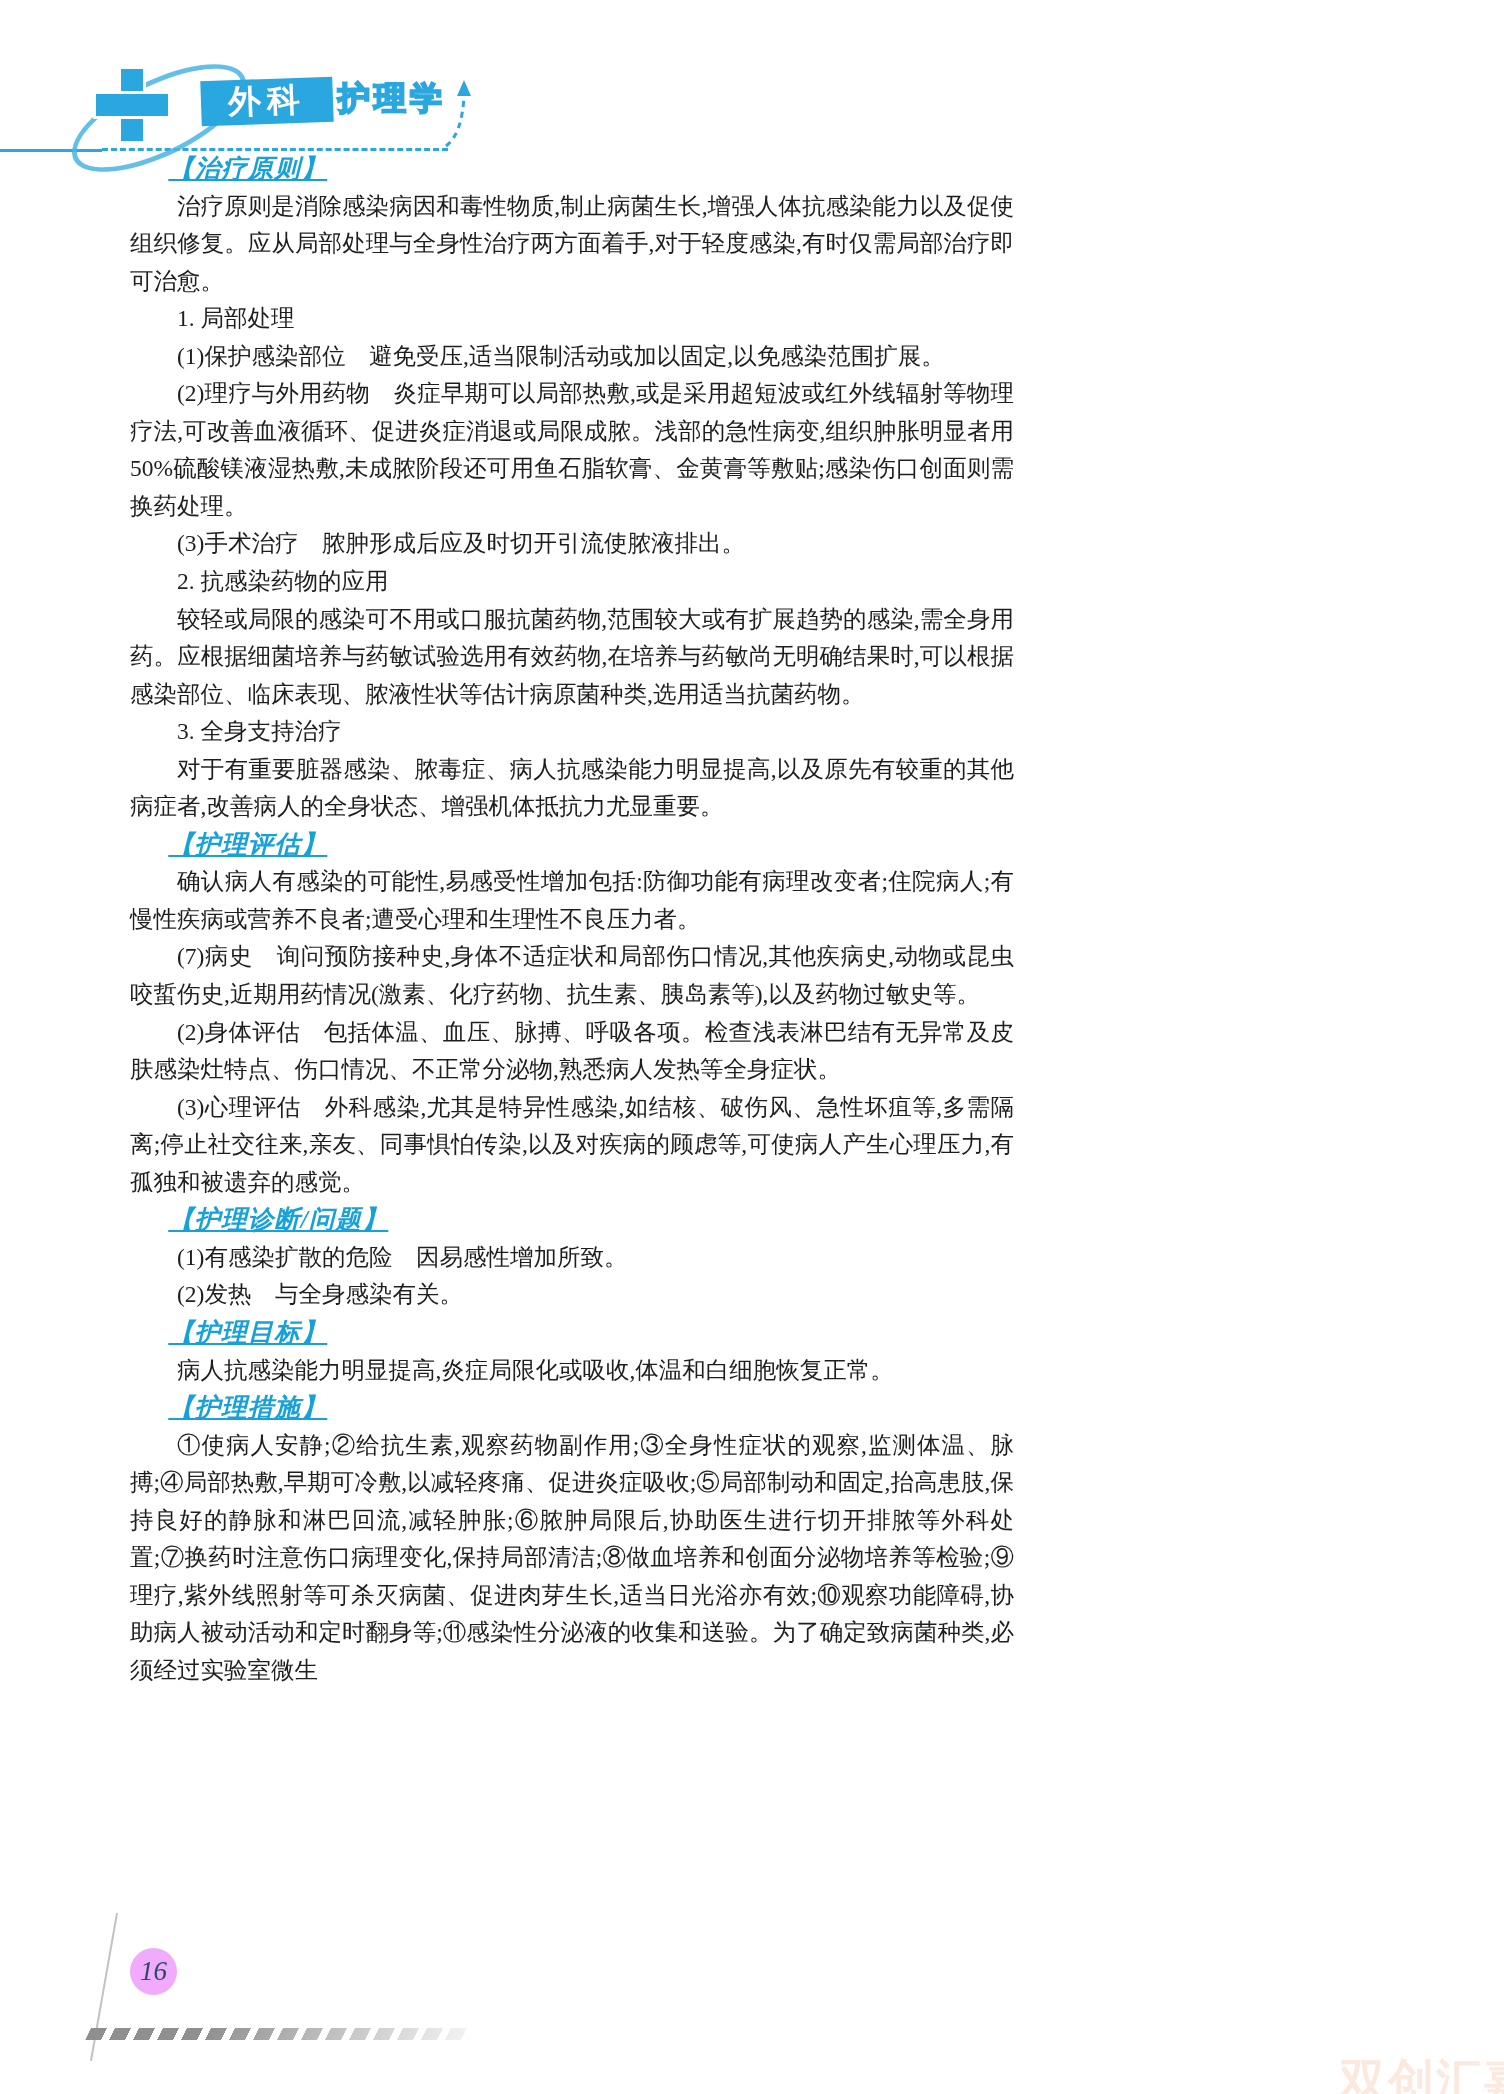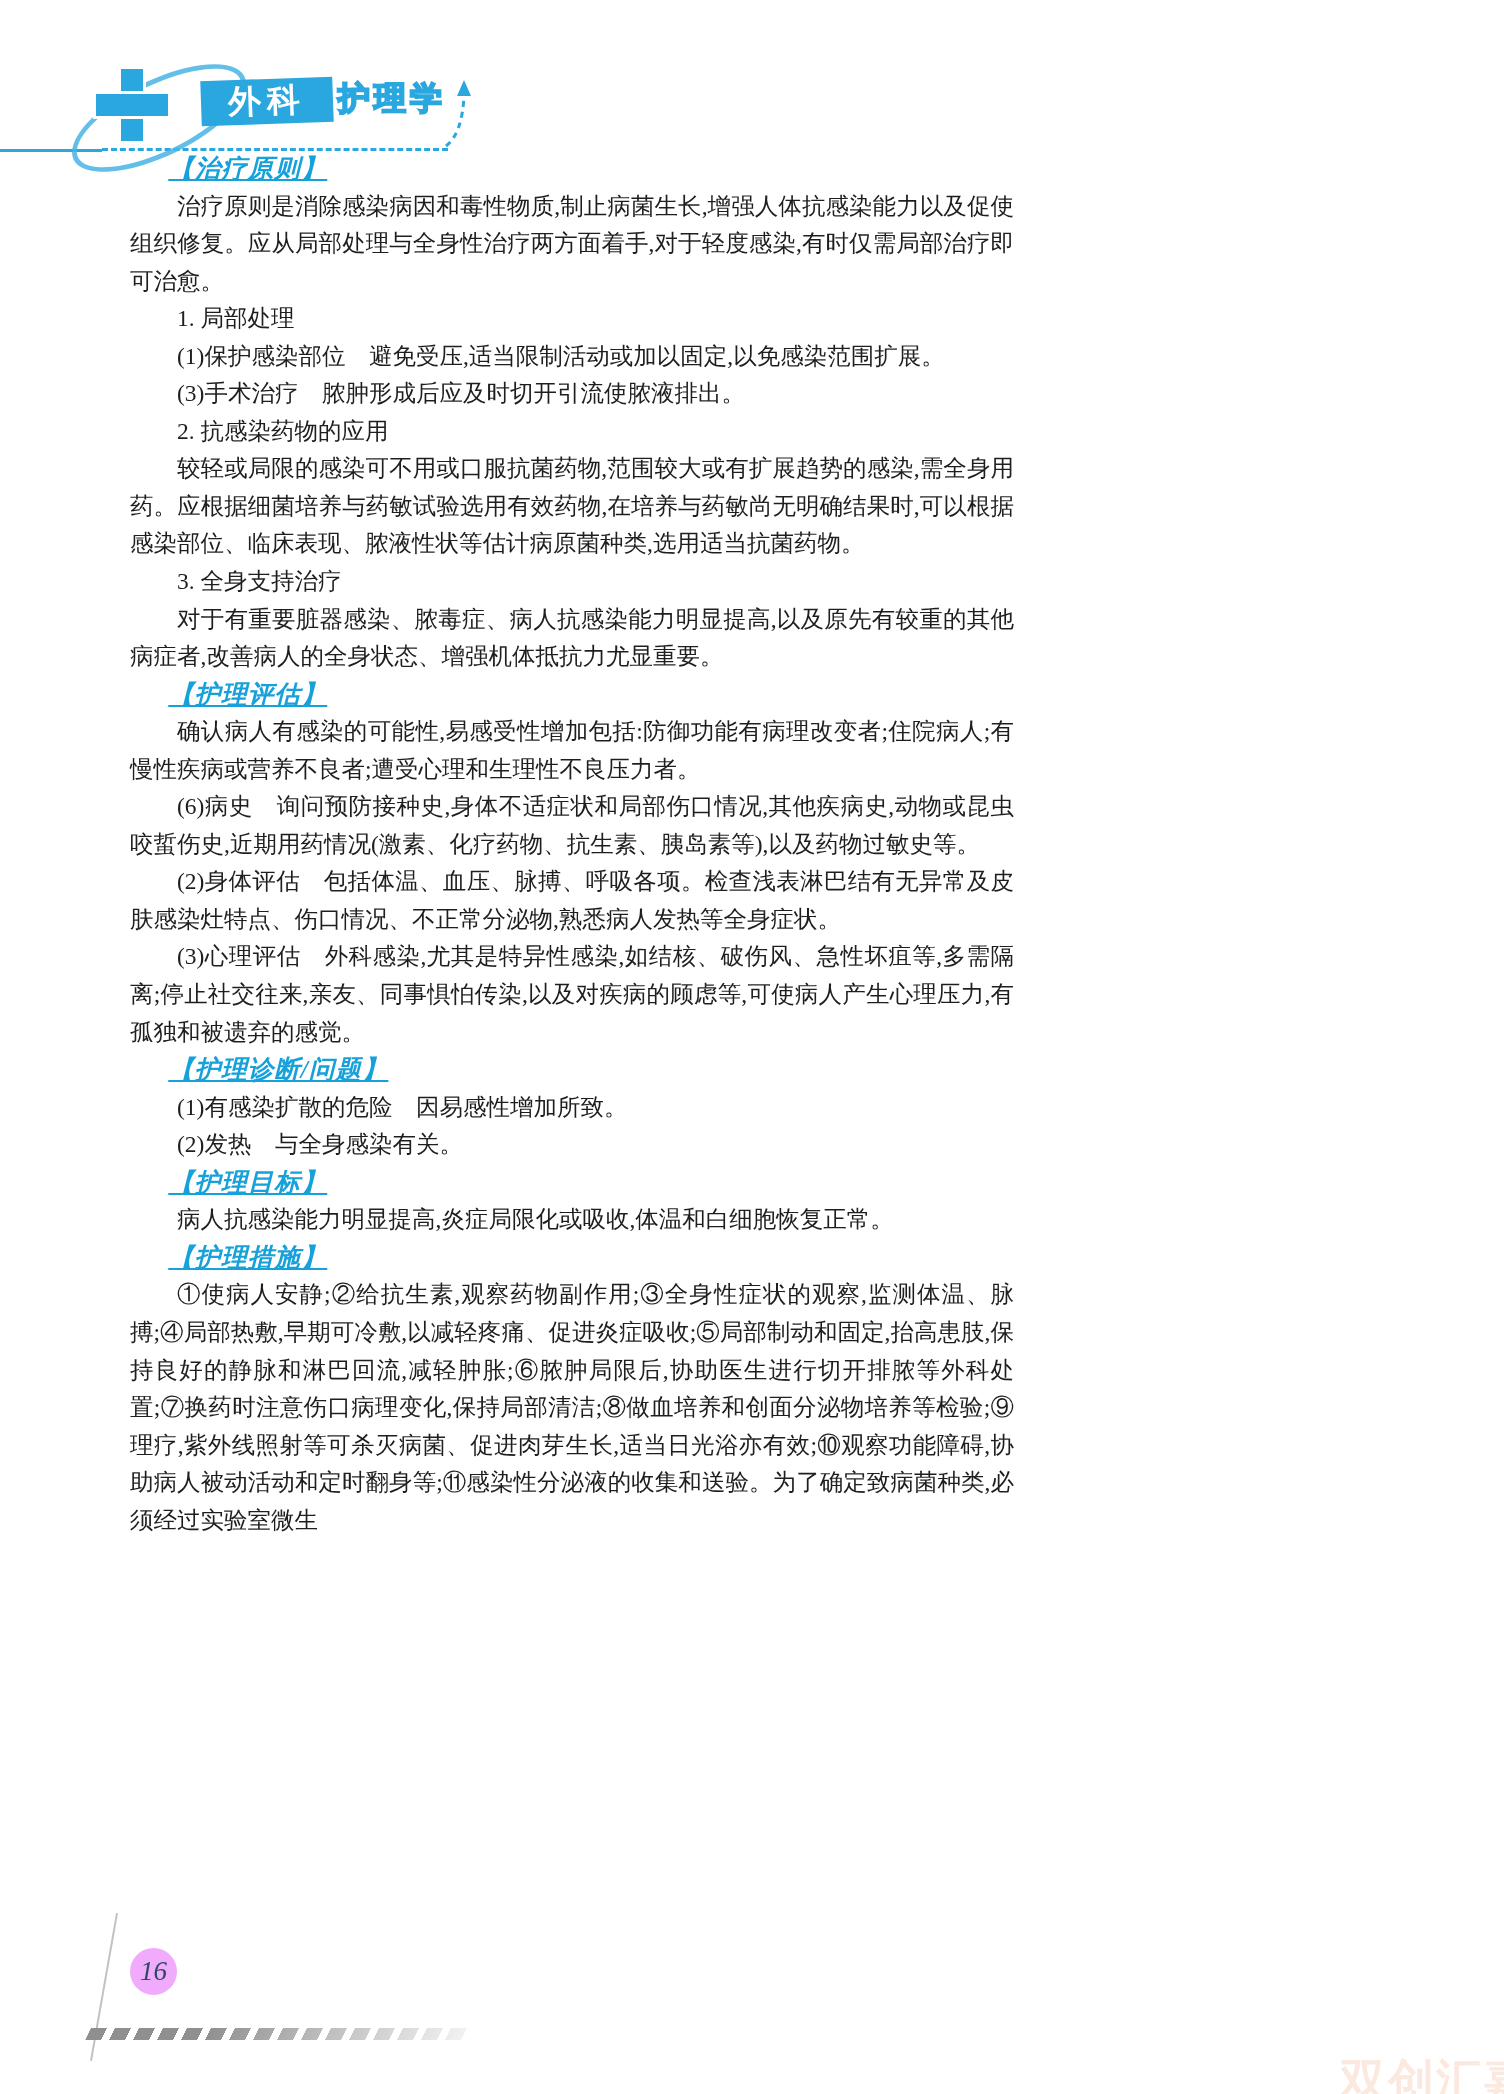--- a/index.html
+++ b/index.html
@@ -107,28 +107,29 @@
 <svg class="logo-arrow" width="42" height="72" viewBox="0 0 42 72">
   <path d="M6,68 Q22,56 24,18" fill="none" stroke="#2aa7de" stroke-width="3" stroke-dasharray="6 5"></path>
   <polygon points="24,2 17,18 31,18" fill="#2aa7de"></polygon>
 </svg>
 
 <div class="content">
     <h2>【治疗原则】</h2>
     <p>治疗原则是消除感染病因和毒性物质,制止病菌生长,增强人体抗感染能力以及促使组织修复。应从局部处理与全身性治疗两方面着手,对于轻度感染,有时仅需局部治疗即可治愈。</p>
     <p>1. 局部处理</p>
     <p>(1)保护感染部位　避免受压,适当限制活动或加以固定,以免感染范围扩展。</p>
+    <p>(2)理疗与外用药物　炎症早期可以局部热敷,或是采用超短波或红外线辐射等物理疗法,可改善血液循环、促进炎症消退或局限成脓。浅部的急性病变,组织肿胀明显者用50%硫酸镁液湿热敷,未成脓阶段还可用鱼石脂软膏、金黄膏等敷贴;感染伤口创面则需换药处理。</p>
     <p>(3)手术治疗　脓肿形成后应及时切开引流使脓液排出。</p>
     <p>2. 抗感染药物的应用</p>
     <p>较轻或局限的感染可不用或口服抗菌药物,范围较大或有扩展趋势的感染,需全身用药。应根据细菌培养与药敏试验选用有效药物,在培养与药敏尚无明确结果时,可以根据感染部位、临床表现、脓液性状等估计病原菌种类,选用适当抗菌药物。</p>
     <p>3. 全身支持治疗</p>
     <p>对于有重要脏器感染、脓毒症、病人抗感染能力明显提高,以及原先有较重的其他病症者,改善病人的全身状态、增强机体抵抗力尤显重要。</p>
     <h2>【护理评估】</h2>
     <p>确认病人有感染的可能性,易感受性增加包括:防御功能有病理改变者;住院病人;有慢性疾病或营养不良者;遭受心理和生理性不良压力者。</p>
-    <p>(6)病史　询问预防接种史,身体不适症状和局部伤口情况,其他疾病史,动物或昆虫咬蜇伤史,近期用药情况(激素、化疗药物、抗生素、胰岛素等),以及药物过敏史等。</p>
+    <p>(7)病史　询问预防接种史,身体不适症状和局部伤口情况,其他疾病史,动物或昆虫咬蜇伤史,近期用药情况(激素、化疗药物、抗生素、胰岛素等),以及药物过敏史等。</p>
     <p>(2)身体评估　包括体温、血压、脉搏、呼吸各项。检查浅表淋巴结有无异常及皮肤感染灶特点、伤口情况、不正常分泌物,熟悉病人发热等全身症状。</p>
     <p>(3)心理评估　外科感染,尤其是特异性感染,如结核、破伤风、急性坏疽等,多需隔离;停止社交往来,亲友、同事惧怕传染,以及对疾病的顾虑等,可使病人产生心理压力,有孤独和被遗弃的感觉。</p>
     <h2>【护理诊断/问题】</h2>
     <p>(1)有感染扩散的危险　因易感性增加所致。</p>
     <p>(2)发热　与全身感染有关。</p>
     <h2>【护理目标】</h2>
     <p>病人抗感染能力明显提高,炎症局限化或吸收,体温和白细胞恢复正常。</p>
     <h2>【护理措施】</h2>
     <p>①使病人安静;②给抗生素,观察药物副作用;③全身性症状的观察,监测体温、脉搏;④局部热敷,早期可冷敷,以减轻疼痛、促进炎症吸收;⑤局部制动和固定,抬高患肢,保持良好的静脉和淋巴回流,减轻肿胀;⑥脓肿局限后,协助医生进行切开排脓等外科处置;⑦换药时注意伤口病理变化,保持局部清洁;⑧做血培养和创面分泌物培养等检验;⑨理疗,紫外线照射等可杀灭病菌、促进肉芽生长,适当日光浴亦有效;⑩观察功能障碍,协助病人被动活动和定时翻身等;⑪感染性分泌液的收集和送验。为了确定致病菌种类,必须经过实验室微生</p>
   </div>

